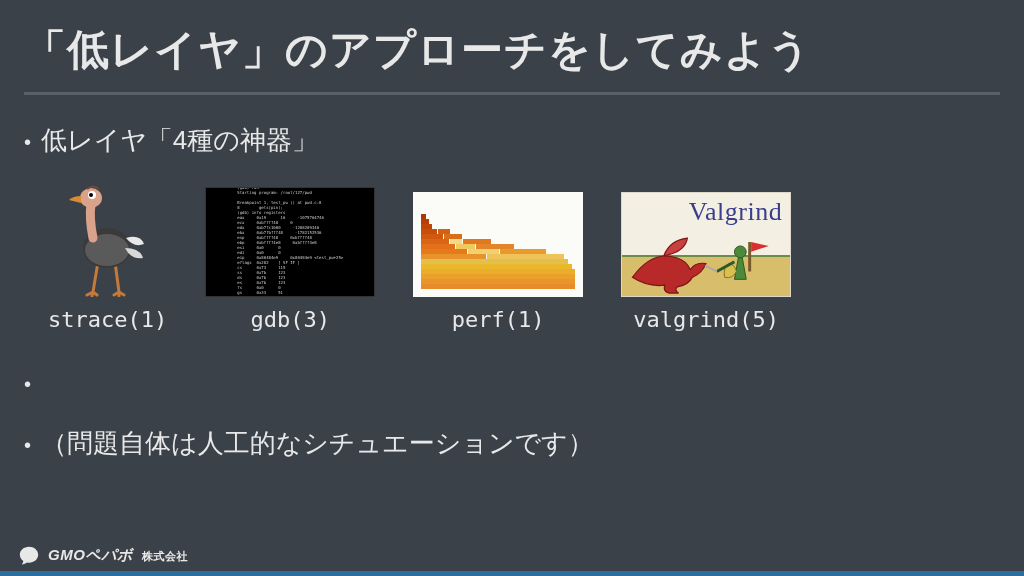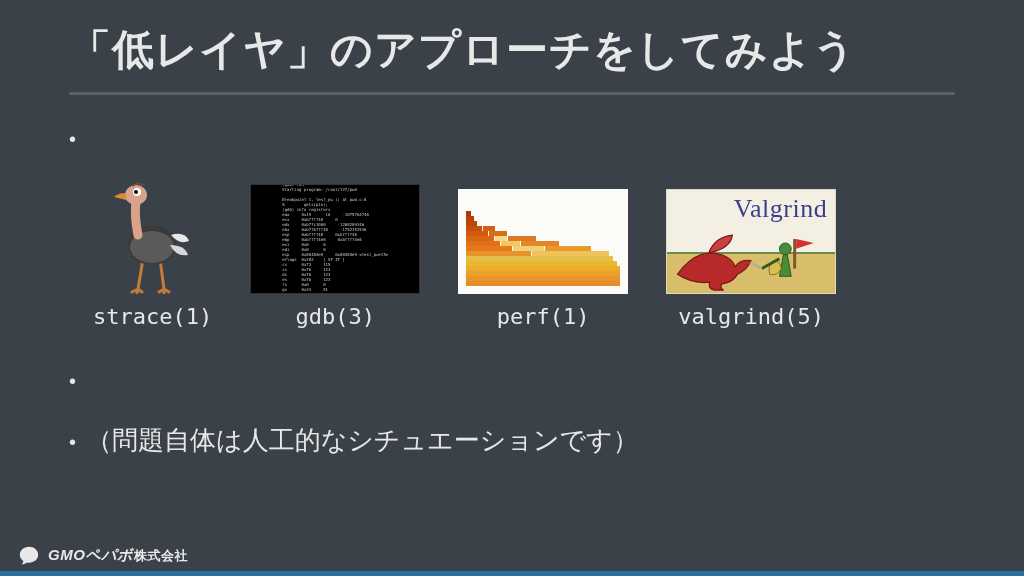--- a/index.html
+++ b/index.html
@@ -3,21 +3,21 @@
 <meta charset="utf-8">
 <style>
   * { margin: 0; padding: 0; box-sizing: border-box; }
   html, body { width: 1024px; height: 576px; overflow: hidden; }
   body {
     background: #3a4149;
     color: #e8e8e8;
     font-family: "Hiragino Sans", "Yu Gothic", "Meiryo", sans-serif;
     position: relative;
   }
-  .slide { padding: 0 69px; }
+  .slide { padding: 0 24px; }
   .title {
     font-size: 42px;
     font-weight: 700;
     color: #e8e8e8;
     padding: 22px 0 14px 0;
     border-bottom: 3px solid #5a6068;
     letter-spacing: 1px;
   }
   .content { padding-top: 26px; }
   .bullet {
@@ -130,34 +130,35 @@
   }
   .footer svg.bubble { width: 22px; height: 22px; margin-right: 8px; fill: #e8e8e8; }
   .footer .brand {
     font-size: 15px;
     font-weight: 700;
     color: #e8e8e8;
     font-style: italic;
     letter-spacing: 0.5px;
   }
   .footer .suffix {
-    font-size: 13px; font-weight: 700; font-style: normal;
-    margin-left: 1px;
+    font-size: 11px; font-weight: 700; font-style: normal;
+    margin-left: 9px;
   }
 </style>
 </head>
 <body>
 
 <div class="slide">
   <h1 class="title">「低レイヤ」のアプローチをしてみよう</h1>
 
   <div class="content">
 
     <div class="bullet">
       <span class="dot">•</span>
+      <span>低レイヤ「4種の神器」</span>
     </div>
 
     <div class="tools-row">
 
       <div class="tool">
         <div class="img ostrich">
           <svg viewBox="0 0 110 115">
 
             <path d="M45 80 L40 110 M40 110 l-6 3 M40 110 l4 3 M40 110 l-1 4" stroke="#c47a3a" stroke-width="3" fill="none" stroke-linecap="round"></path>
             <path d="M62 80 L66 110 M66 110 l-5 3 M66 110 l5 3 M66 110 l0 4" stroke="#c47a3a" stroke-width="3" fill="none" stroke-linecap="round"></path>

